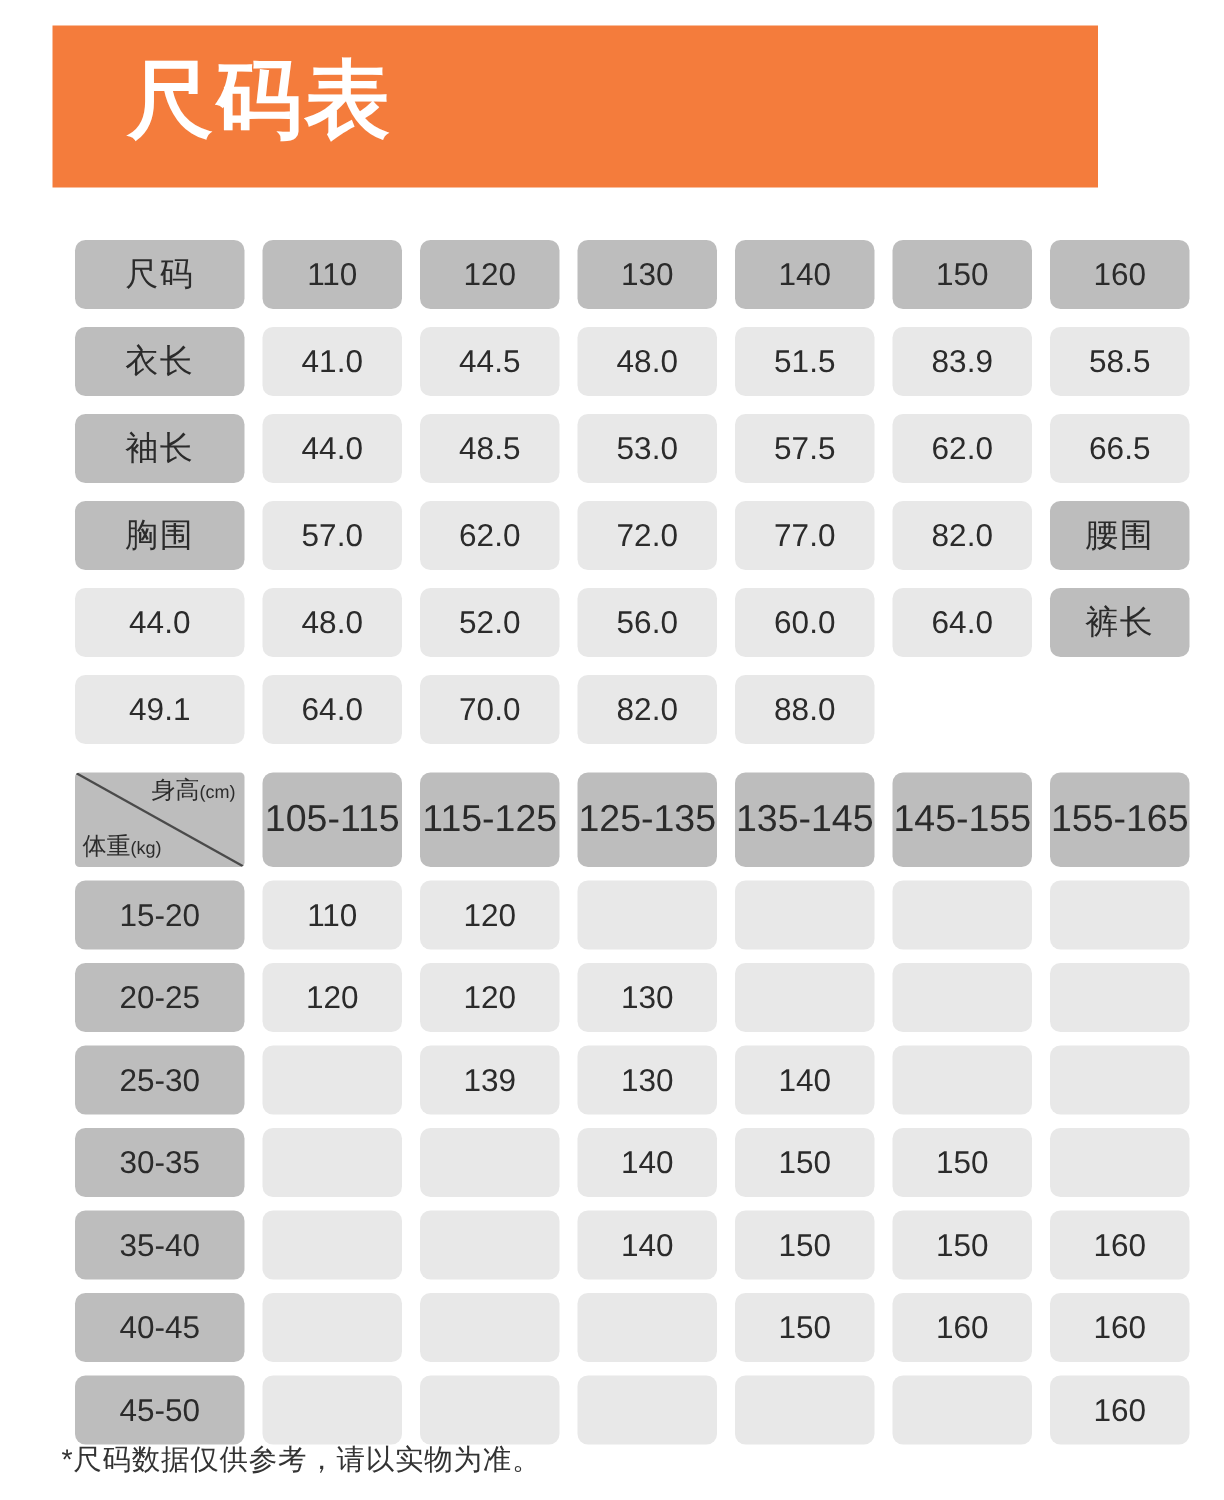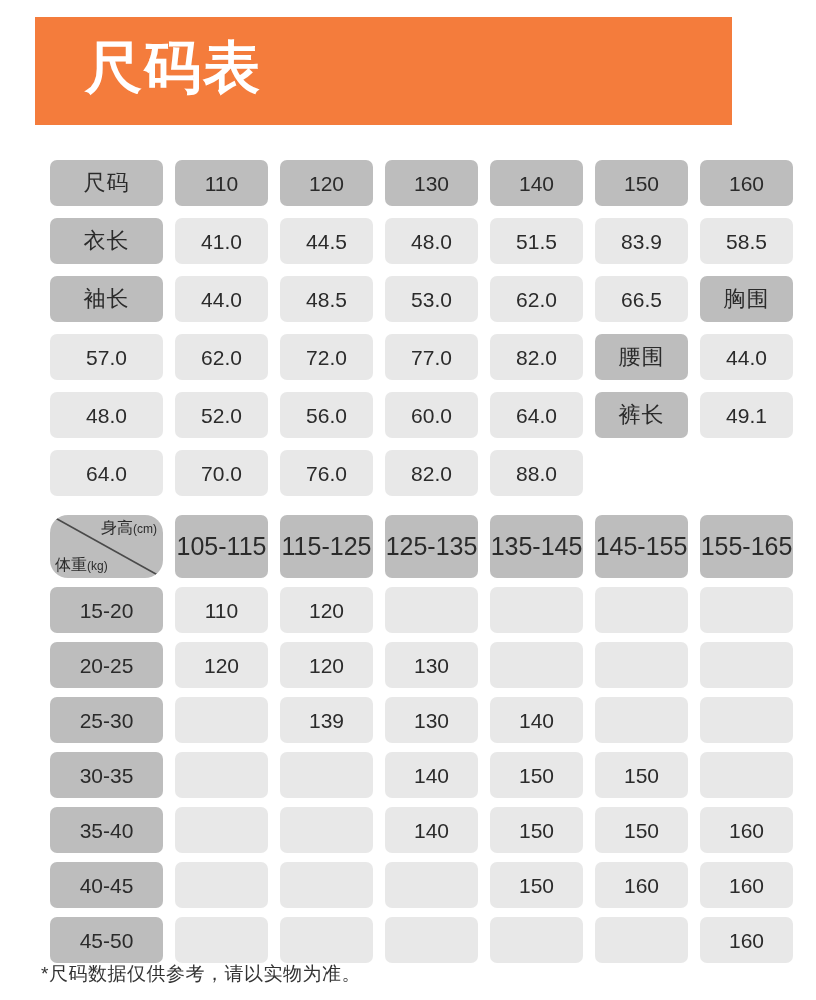--- a/index.html
+++ b/index.html
@@ -89,21 +89,21 @@
     font-size: 22px;
     letter-spacing: 1px;
   }
 
   
   #table-fit .corner-cell {
     grid-column: 1;
     grid-row: 1;
     height: 63px;
     background: #bdbdbd;
-    border-radius: 18px;
+    border-radius: 3px;
     position: relative;
     overflow: hidden;
   }
 
   #table-fit .corner-cell .diag {
     position: absolute;
     inset: 0;
     width: 100%;
     height: 100%;
     display: block;
@@ -170,40 +170,40 @@
     <div class="cell data">41.0</div>
     <div class="cell data">44.5</div>
     <div class="cell data">48.0</div>
     <div class="cell data">51.5</div>
     <div class="cell data">83.9</div>
     <div class="cell data">58.5</div>
     <div class="cell rowhead cjk">袖长</div>
     <div class="cell data">44.0</div>
     <div class="cell data">48.5</div>
     <div class="cell data">53.0</div>
+    <div class="cell data">57.5</div>
     <div class="cell data">62.0</div>
     <div class="cell data">66.5</div>
     <div class="cell rowhead cjk">胸围</div>
     <div class="cell data">57.0</div>
     <div class="cell data">62.0</div>
     <div class="cell data">72.0</div>
     <div class="cell data">77.0</div>
     <div class="cell data">82.0</div>
     <div class="cell rowhead cjk">腰围</div>
     <div class="cell data">44.0</div>
     <div class="cell data">48.0</div>
     <div class="cell data">52.0</div>
     <div class="cell data">56.0</div>
     <div class="cell data">60.0</div>
     <div class="cell data">64.0</div>
     <div class="cell rowhead cjk">裤长</div>
     <div class="cell data">49.1</div>
     <div class="cell data">64.0</div>
     <div class="cell data">70.0</div>
-    <div class="cell data">76.0</div>
     <div class="cell data">82.0</div>
     <div class="cell data">88.0</div>
   </div>
 
 <div id="table-fit" class="size-table">
     <div class="corner-cell">
       <svg class="diag" viewBox="0 0 113 63" preserveAspectRatio="none">
         <line x1="0" y1="0" x2="113" y2="63" stroke="#4a4a4a" stroke-width="1.6"></line>
       </svg>
       <div class="corner-top"><span>身高</span><span class="unit">(cm)</span></div>

